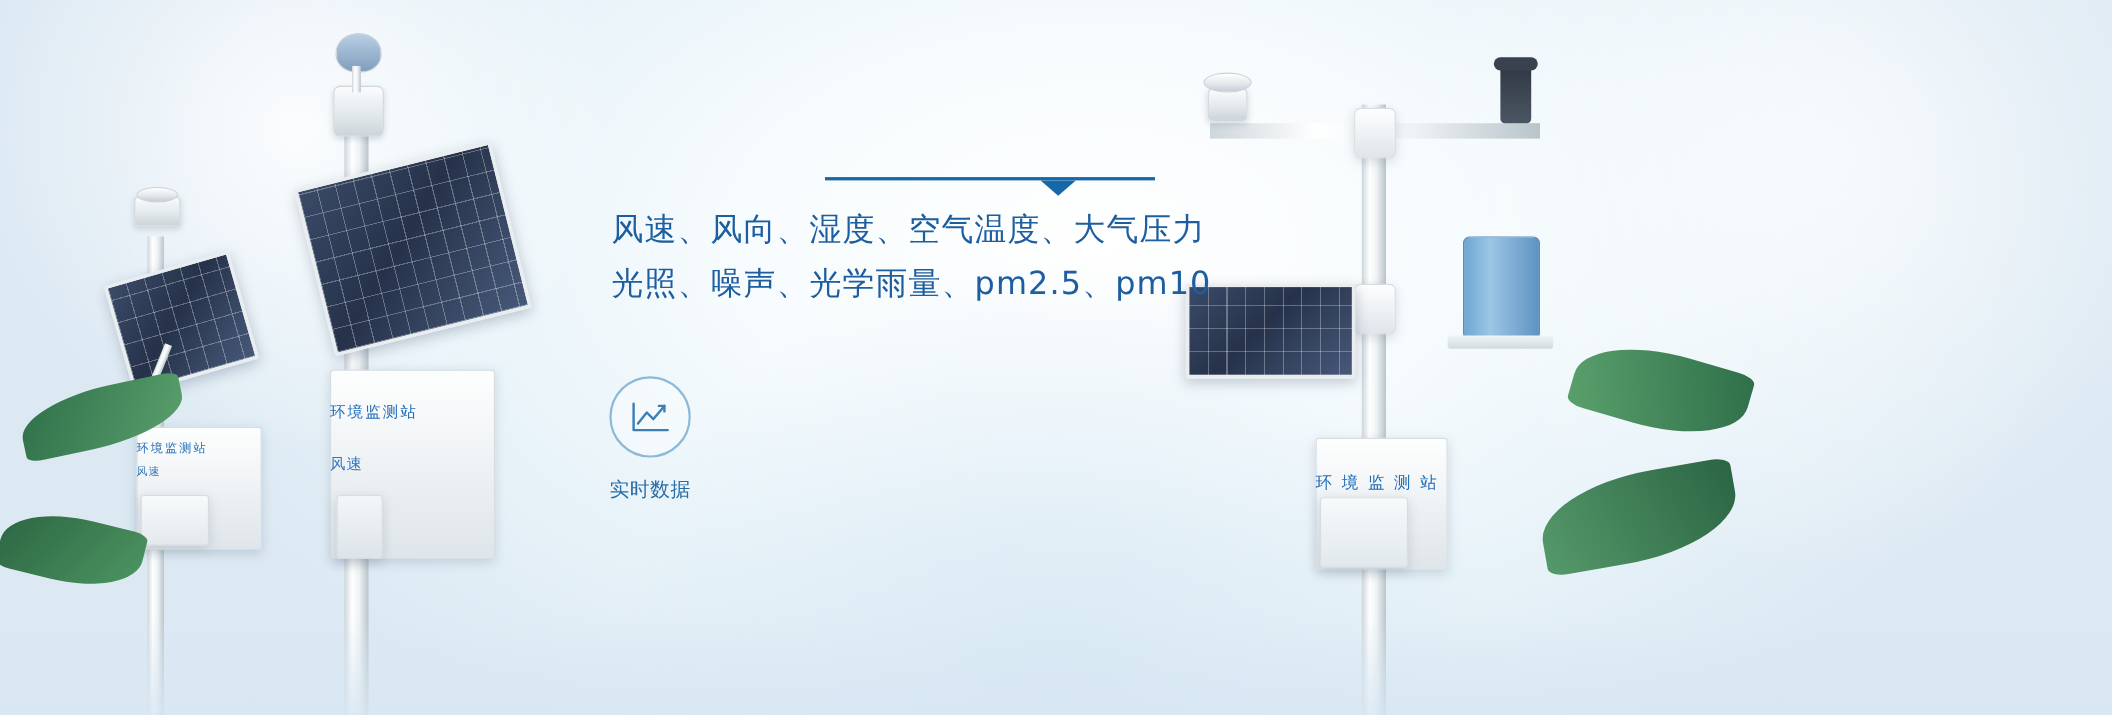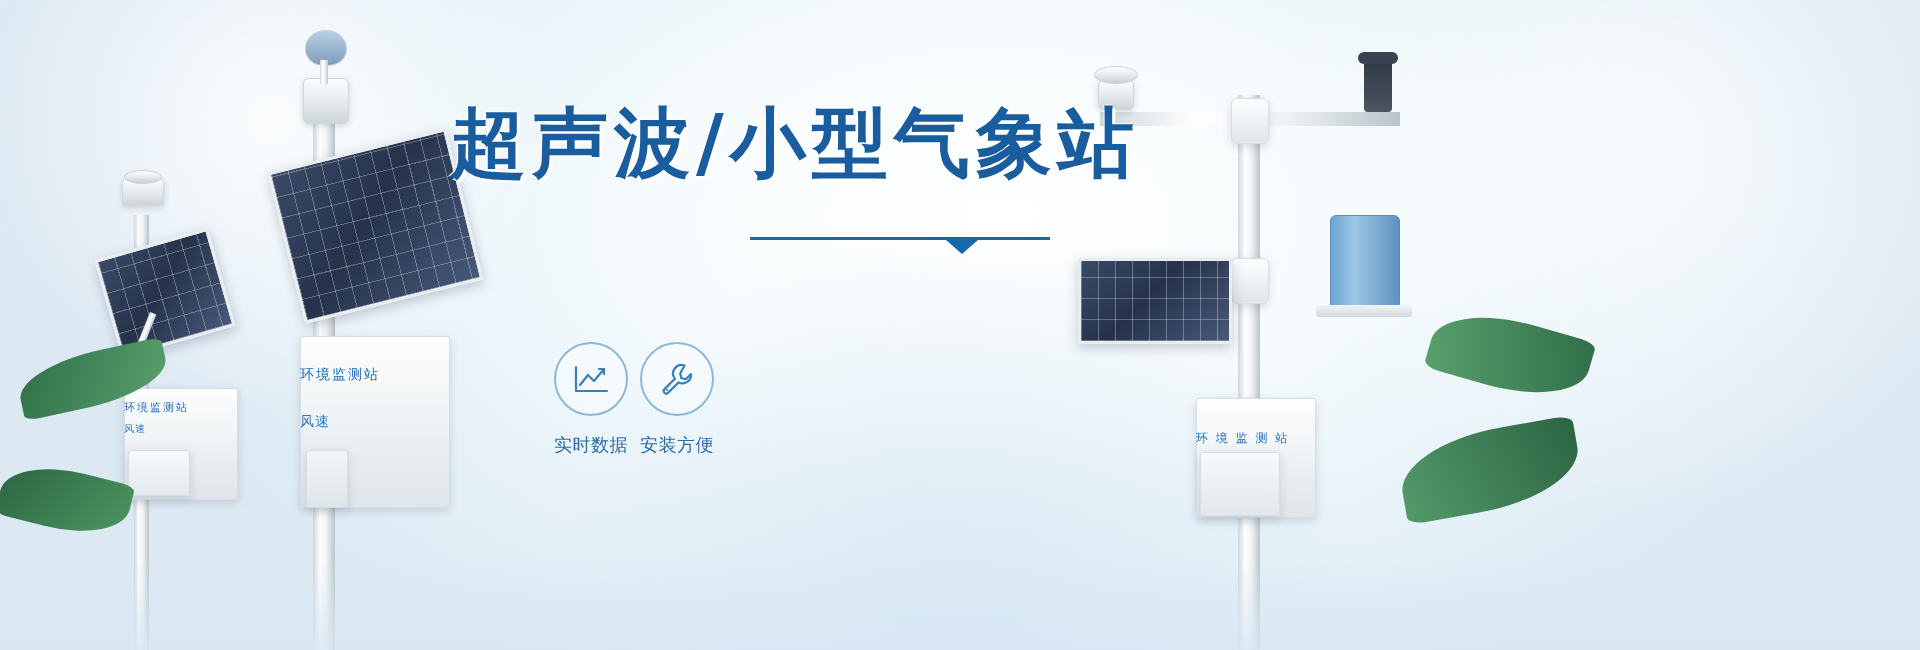--- a/index.html
+++ b/index.html
@@ -144,60 +144,52 @@
 
     <div style="position:absolute;left:1364px;top:58px;width:28px;height:54px;background:linear-gradient(180deg,#2e3742,#4b5663);border-radius:4px;"></div>
     <div style="position:absolute;left:1358px;top:52px;width:40px;height:12px;background:#39424e;border-radius:6px;"></div>
 
     <div class="panel" style="left:1078px;top:258px;width:148px;height:80px;"></div>
 
     <div style="position:absolute;left:1330px;top:215px;width:68px;height:92px;border-radius:6px;background:linear-gradient(90deg,#6ea6d4 0%,#9cc6e4 35%,#5d93c3 100%);border:1px solid #5a8cba;"></div>
     <div style="position:absolute;left:1316px;top:305px;width:96px;height:12px;background:linear-gradient(180deg,#f0f4f6,#d3dbe0);border-radius:3px;"></div>
 
     <div class="cabinet" style="left:1196px;top:398px;width:118px;height:118px;"></div>
-    <div class="cab-label" style="left:1196px;top:430px;width:118px;font-size:12px;">环 境 监 测 站</div>
+    <div class="cab-label" style="left:1196px;top:430px;width:118px;font-size:15px;">环 境 监 测 站</div>
     <div class="cabinet" style="left:1200px;top:452px;width:78px;height:62px;background:linear-gradient(180deg,#f7fafb,#e1e8ec);"></div>
   </div>
 
   <div class="leaf" style="left:18px;top:352px;width:150px;height:54px;background:linear-gradient(120deg,#2f6f4a,#5aa06c);transform:rotate(-12deg);"></div>
   <div class="leaf" style="left:0px;top:470px;width:130px;height:60px;background:linear-gradient(120deg,#2b6543,#4e9661);transform:rotate(14deg);"></div>
   <div class="leaf" style="left:1430px;top:320px;width:160px;height:70px;background:linear-gradient(250deg,#2f6f4a,#5aa06c);transform:rotate(16deg);"></div>
   <div class="leaf" style="left:1400px;top:430px;width:180px;height:80px;background:linear-gradient(250deg,#2b6543,#55996a);transform:rotate(-10deg);"></div>
 
   <div class="copy">
-    <div class="headline">超声波/小型气象站</div>
 
     <div class="divider">
       <div class="bar"></div>
       <div class="tri"></div>
     </div>
 
+    <div class="sub">风速、风向、湿度、空气温度、大气压力</div>
+    <div class="sub" style="margin-top:2px;">光照、噪声、光学雨量、pm2.5、pm10</div>
   </div>
 
   <div class="features">
 
     <div class="feature">
       <div class="ficon">
         <svg width="36" height="32" viewBox="0 0 36 32" fill="none" stroke="#3d7fb5" stroke-width="2.2" stroke-linecap="round" stroke-linejoin="round">
           <polyline points="3,4 3,28 34,28"></polyline>
           <polyline points="7,22 15,12 21,18 31,6"></polyline>
           <polyline points="26,6 31,6 31,11"></polyline>
         </svg>
       </div>
       <div class="flabel">实时数据</div>
     </div>
 
 
 
-    <div class="feature">
-      <div class="ficon">
-        <svg width="36" height="36" viewBox="0 0 36 36" fill="none" stroke="#3d7fb5" stroke-width="2.2" stroke-linecap="round" stroke-linejoin="round">
-          <path d="M25.5 4.5 a8.5 8.5 0 0 0 -9.6 13.2 L5.5 28.1 a2.6 2.6 0 0 0 3.7 3.7 L19.6 21.4 A8.5 8.5 0 0 0 32 13 l-5.2 5.2 -4.5 -1.1 -1.1 -4.5 z"></path>
-          <circle cx="8" cy="29" r="1.1" fill="#3d7fb5" stroke="none"></circle>
-        </svg>
-      </div>
-      <div class="flabel">安装方便</div>
-    </div>
 
   </div>
 
   <div class="bottom-fade"></div>
 </div>
 
 </body></html>

